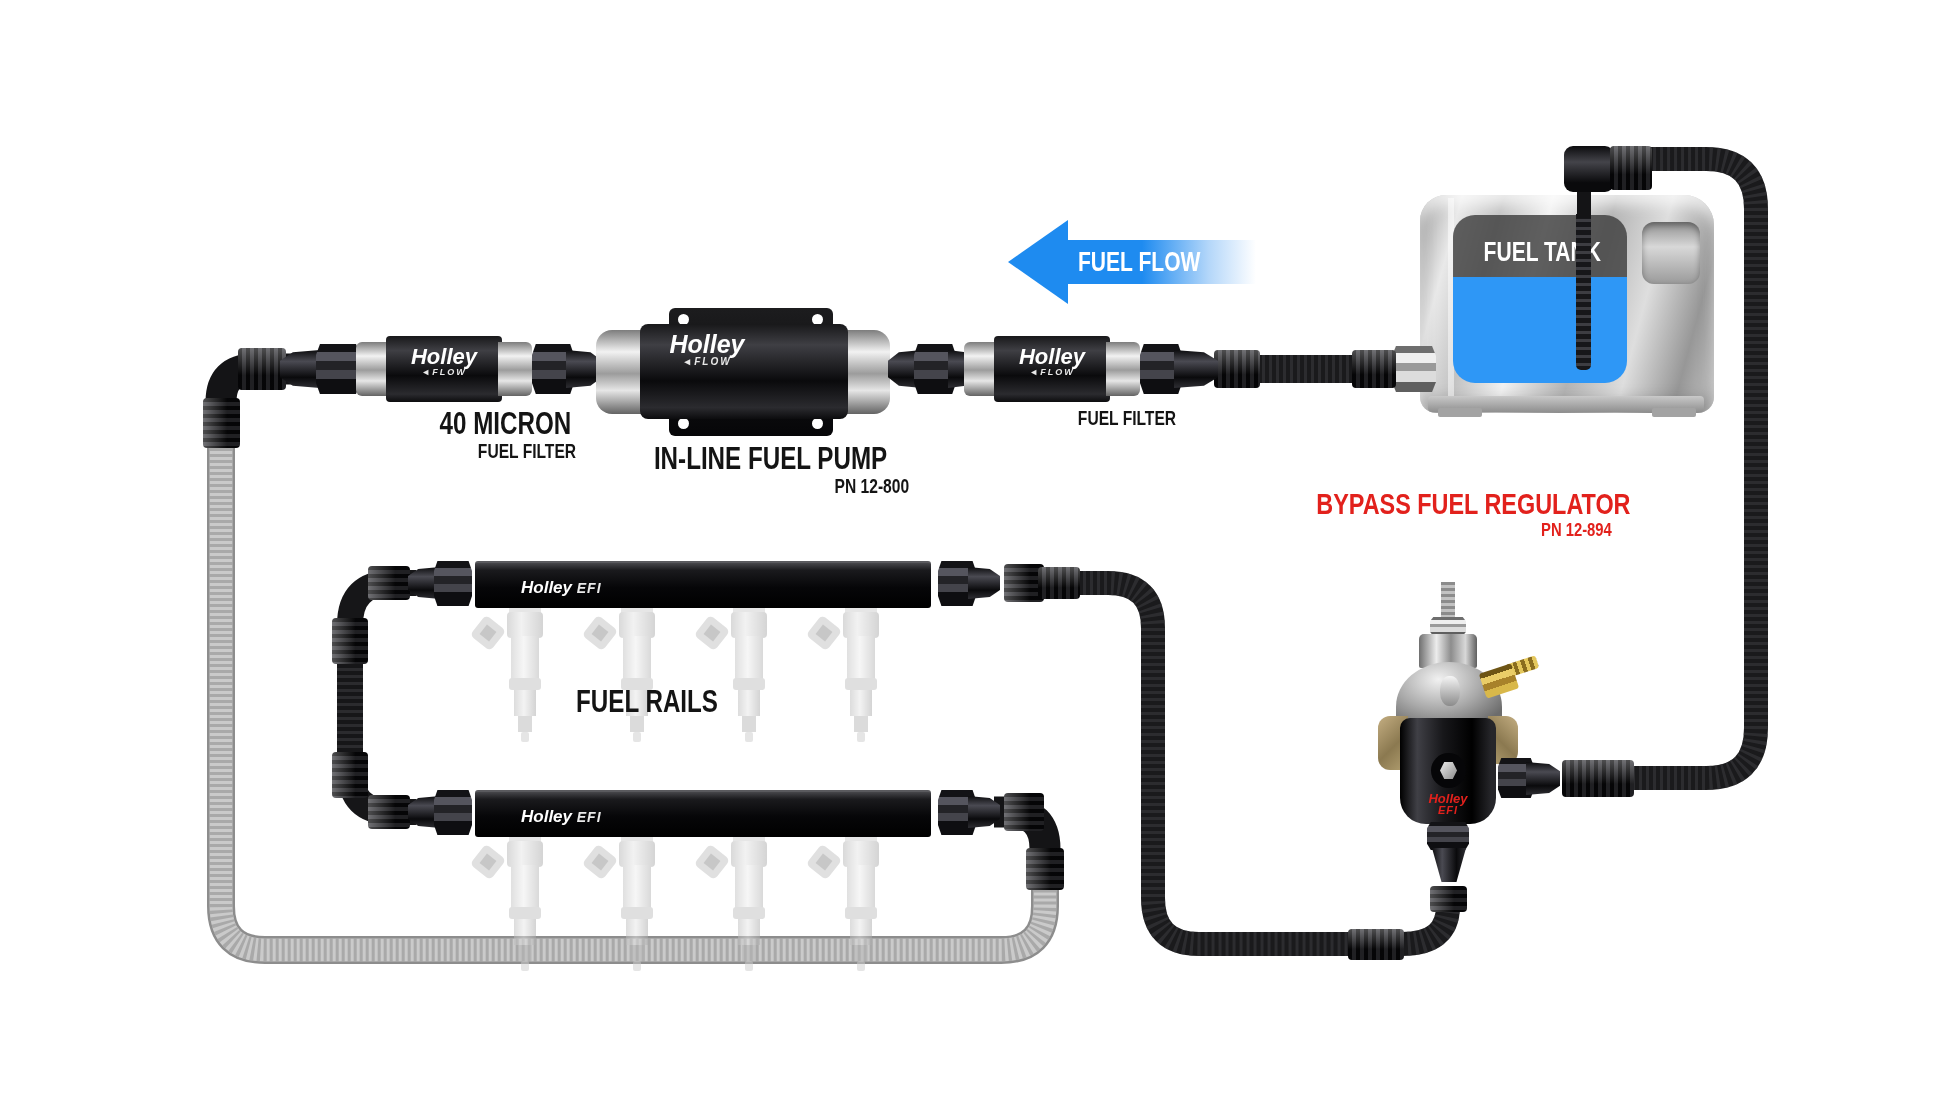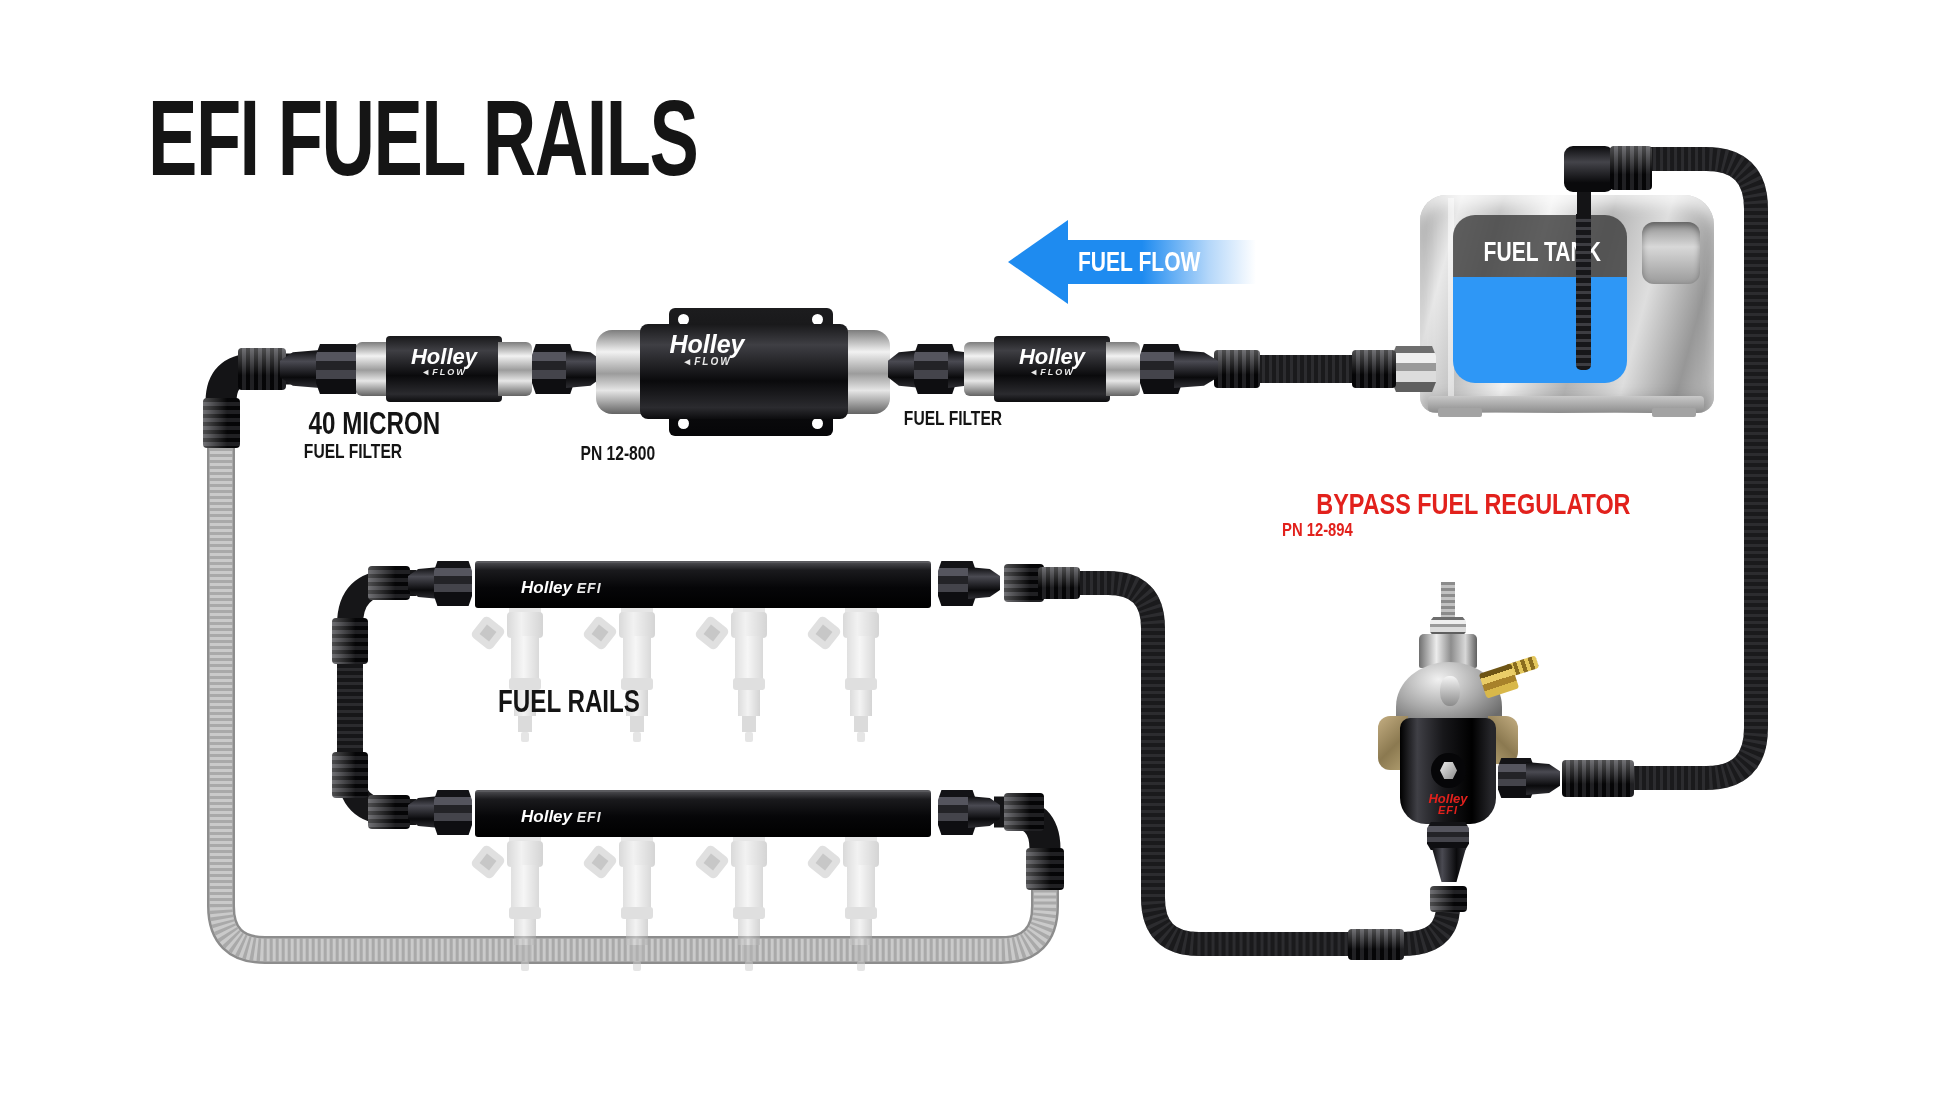--- a/index.html
+++ b/index.html
@@ -1,20 +1,20 @@
 <!DOCTYPE html>
 <html><head>
 <meta charset="utf-8">
 <style>
   html,body{margin:0;padding:0;background:#fff;}
   #stage{position:relative;width:1946px;height:1095px;background:#fff;overflow:hidden;
          font-family:"Liberation Sans",sans-serif;}
   .abs{position:absolute;}
   .lbl{font-family:"Liberation Sans",sans-serif;font-weight:bold;color:#141414;
-       text-align:left;line-height:1.05;white-space:nowrap;}
+       text-align:right;line-height:1.05;white-space:nowrap;}
   .cx{display:inline-block;transform:scaleX(.78);transform-origin:center top;white-space:nowrap;}
   
   .hexB{background:linear-gradient(180deg,#131316 0 16%,#55555e 16% 34%,#232327 34% 52%,#44444b 52% 70%,#0e0e11 70%);
         border-radius:3px;clip-path:polygon(9% 0,91% 0,100% 22%,100% 78%,91% 100%,9% 100%,0 78%,0 22%);}
   .hexS{background:linear-gradient(180deg,#6e6e6e 0 16%,#efefef 16% 38%,#9a9a9a 38% 55%,#dcdcdc 55% 78%,#5f5f5f 78%);
         border-radius:3px;clip-path:polygon(9% 0,91% 0,100% 22%,100% 78%,91% 100%,9% 100%,0 78%,0 22%);}
   .coneR{background:linear-gradient(180deg,#0c0c0e,#4a4a52 30%,#0a0a0c 72%,#2e2e33);
          clip-path:polygon(0 0,68% 6%,100% 28%,100% 72%,68% 94%,0 100%);}
   .coneL{background:linear-gradient(180deg,#0c0c0e,#4a4a52 30%,#0a0a0c 72%,#2e2e33);
          clip-path:polygon(100% 0,32% 6%,0 28%,0 72%,32% 94%,100% 100%);}
@@ -293,38 +293,36 @@
   </div>
 
   <div class="abs hexB" style="left:1427px;top:822px;width:42px;height:28px;"></div>
   <div class="abs coneD" style="left:1432px;top:848px;width:34px;height:34px;"></div>
   <div class="abs ridgeV" style="left:1430px;top:886px;width:37px;height:26px;"></div>
 
   <div class="abs hexB" style="left:1498px;top:758px;width:36px;height:40px;"></div>
   <div class="abs coneR" style="left:1526px;top:762px;width:34px;height:33px;"></div>
   <div class="abs ridgeH" style="left:1562px;top:760px;width:72px;height:37px;"></div>
 
-  <div class="abs" style="left:148px;top:76px;font-weight:bold;font-size:100px;color:#151515;letter-spacing:-2px;">
-    <span style="display:inline-block;transform:scale(.74,1.08);transform-origin:left top;white-space:nowrap;">EFI FUEL RAILS</span>
-  </div>
 
   <div class="abs" style="left:1008px;top:220px;width:0;height:0;
        border-top:42px solid transparent;border-bottom:42px solid transparent;border-right:60px solid #1e8bf0;"></div>
   <div class="abs" style="left:1066px;top:240px;width:190px;height:44px;
        background:linear-gradient(90deg,#1e8bf0 0%,#1e8bf0 40%,rgba(117,181,245,.55) 75%,rgba(255,255,255,0) 100%);">
     <div style="color:#fff;font-weight:bold;font-size:27px;line-height:44px;padding-left:12px;">
       <span class="cx" style="transform-origin:left top;">FUEL FLOW</span>
     </div>
   </div>
 
   <div class="abs lbl" style="left:290px;top:408px;width:300px;">
     <div style="font-size:31px;"><span class="cx">40 MICRON</span></div>
     <div style="font-size:20px;"><span class="cx">FUEL FILTER</span></div>
   </div>
   <div class="abs lbl" style="left:570px;top:443px;width:350px;">
+    <div style="font-size:31px;"><span class="cx">IN-LINE FUEL PUMP</span></div>
     <div style="font-size:20px;"><span class="cx">PN 12-800</span></div>
   </div>
   <div class="abs lbl" style="left:890px;top:408px;width:300px;">
     <div style="font-size:20px;"><span class="cx">FUEL FILTER</span></div>
   </div>
   <div class="abs lbl" style="left:1272px;top:488px;width:350px;color:#e2211c;">
     <div style="font-size:30px;"><span class="cx">BYPASS FUEL REGULATOR</span></div>
     <div style="font-size:19px;"><span class="cx">PN 12-894</span></div>
   </div>
   <div class="abs lbl" style="left:478px;top:686px;width:260px;">

